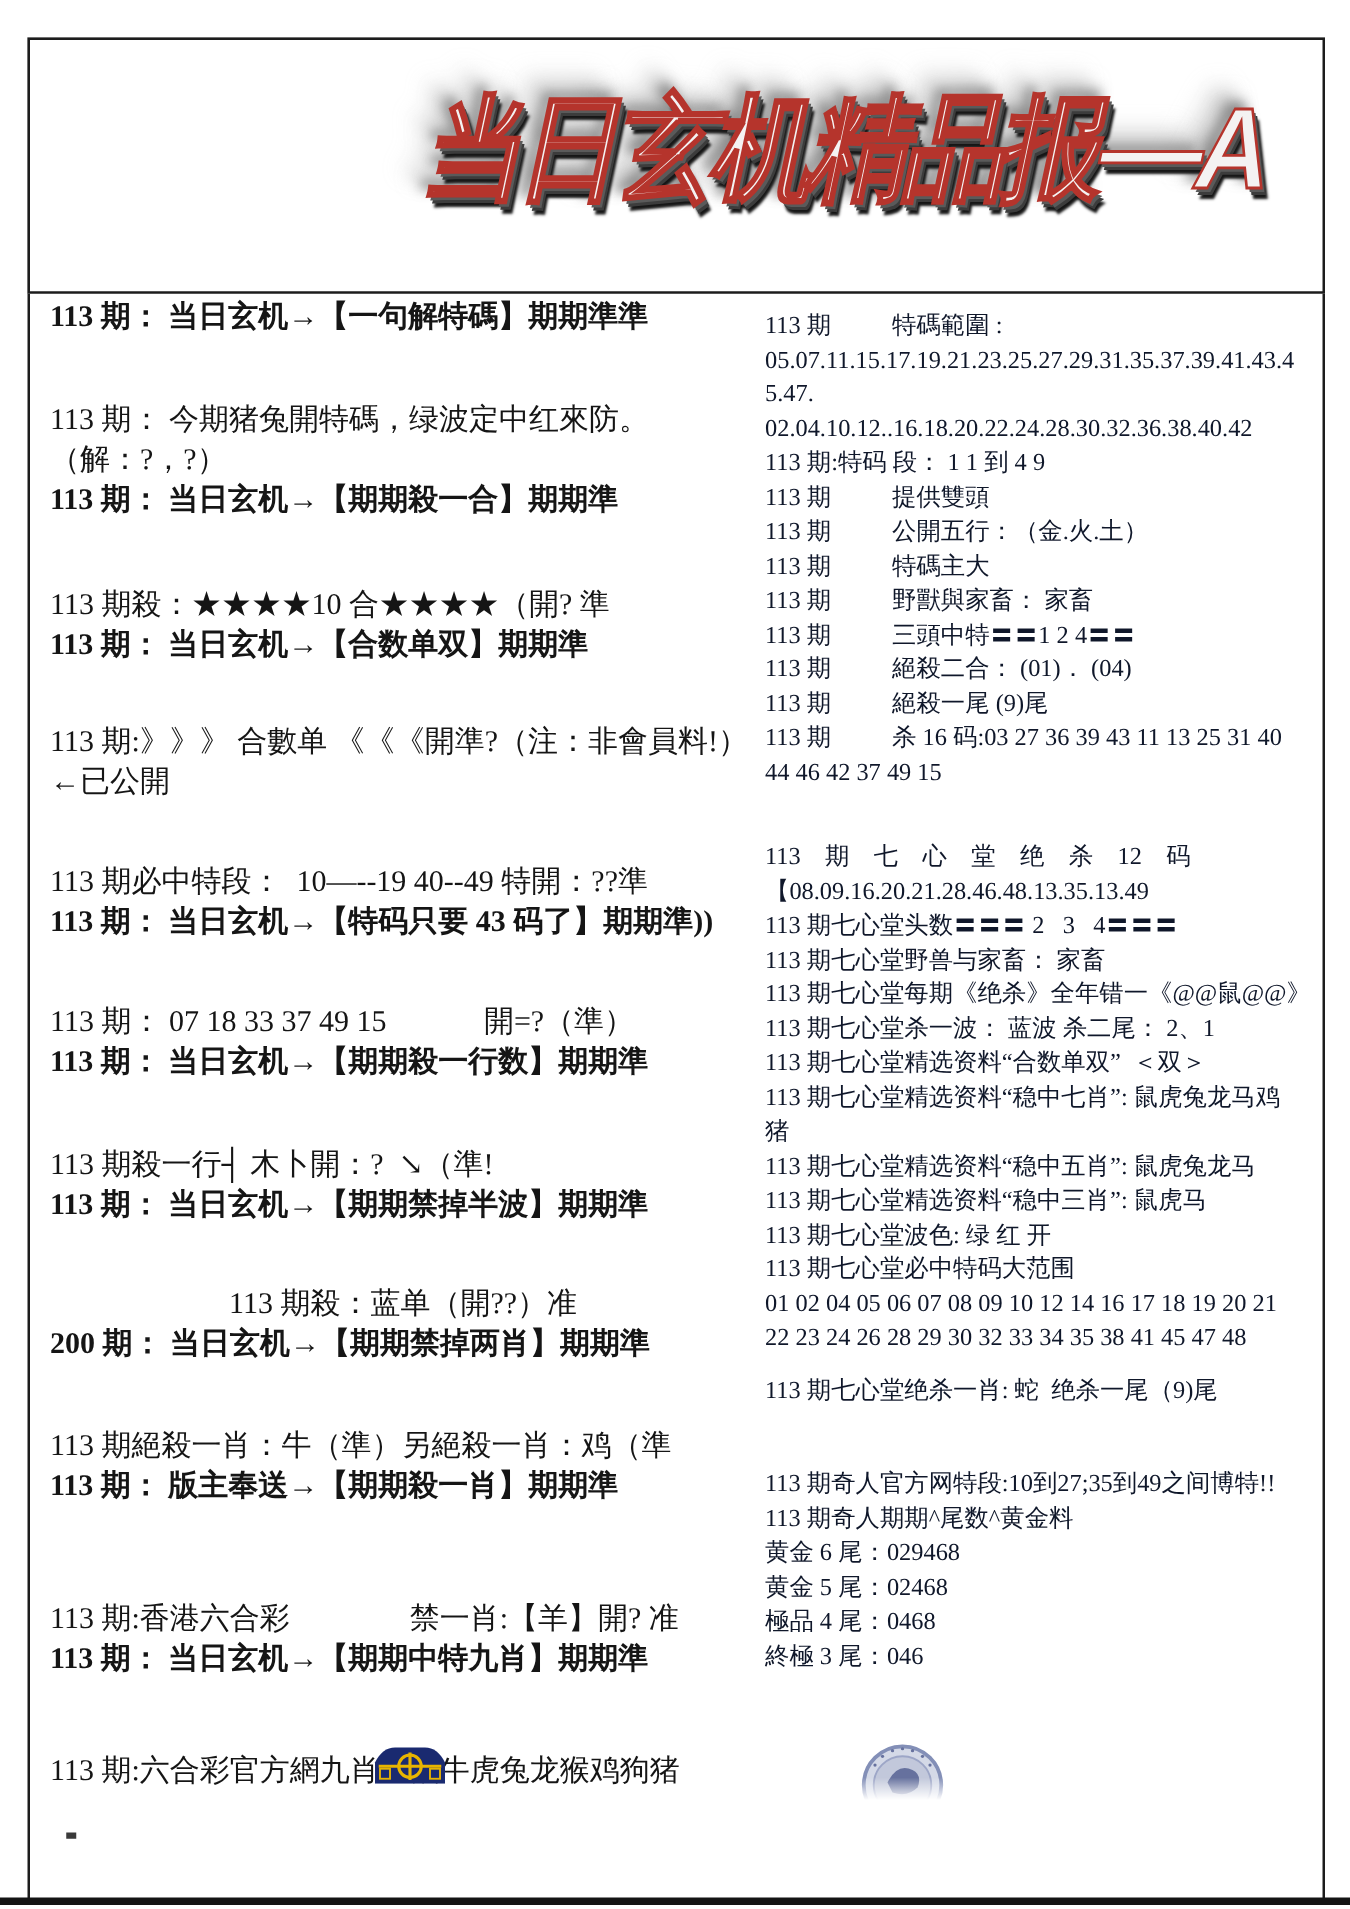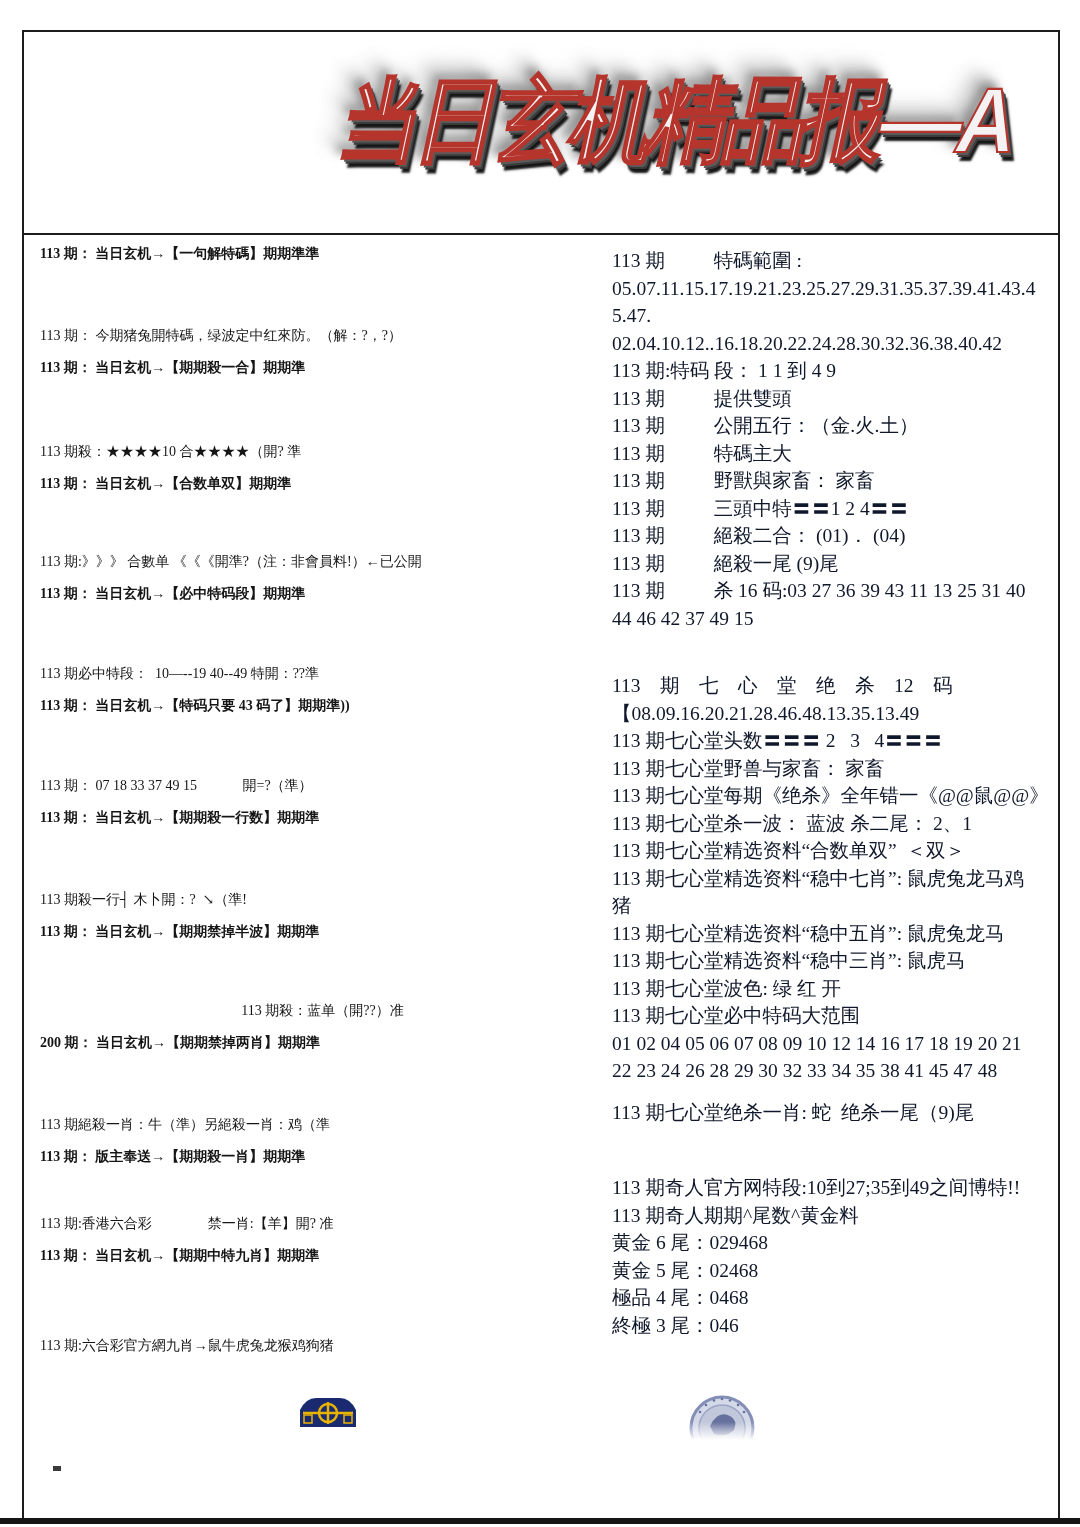--- a/index.html
+++ b/index.html
@@ -39,21 +39,21 @@
   }
   .ribbon{position:absolute;left:860px;top:78px;width:190px;height:142px;}
   .ribbon svg{display:block;}
   .ribbon-text{
     position:absolute;left:58px;top:88px;width:80px;text-align:center;
     font-size:23px;font-weight:bold;color:#e3170d;letter-spacing:1px;
   }
   
   .col{position:absolute;top:233px;}
   .col p{margin:0;white-space:pre-wrap;}
-  .col-left{left:40px;width:565px;font-size:14px;line-height:32px;color:#151515;}
+  .col-left{left:40px;width:565px;font-size:24px;line-height:32px;color:#151515;}
   .col-left p.bold{font-weight:bold;}
   .col-right{left:612px;width:442px;font-size:19.5px;line-height:27.5px;color:#0f172a;}
   
   .logo-badge{position:absolute;left:297px;top:1397px;width:62px;height:30px;}
   .seal{position:absolute;left:688px;top:1392px;width:68px;height:48px;opacity:.75;}
   .tiny-dash{position:absolute;left:53px;top:1466px;width:8px;height:5px;background:#3a3a3a;}
   .bottom-bar{position:absolute;left:0;top:1518px;width:1080px;height:6px;background:#141414;}
 </style>
 </head>
 <body>
@@ -81,32 +81,31 @@
 
 <div class="issue-label">【第113期】</div>
 
 <div class="col col-left">
     <p class="bold" style="margin-top: 5px;">113 期： 当日玄机→【一句解特碼】期期準準</p>
     <p style="margin-top: 50px;">113 期： 今期猪兔開特碼，绿波定中红來防。（解：?，?）</p>
     <p class="bold">113 期： 当日玄机→【期期殺一合】期期準</p>
     <p style="margin-top: 52px;">113 期殺：★★★★10 合★★★★（開? 準</p>
     <p class="bold">113 期： 当日玄机→【合数单双】期期準</p>
     <p style="margin-top: 46px;">113 期:》》》 合數单 《《《開準?（注：非會員料!）←已公開</p>
-    <p class="bold">113 期： 当日玄机→【必中特码段】期期準</p>
     <p style="margin-top: 48px;">113 期必中特段：  10—--19 40--49 特開：??準</p>
     <p class="bold">113 期： 当日玄机→【特码只要 43 码了】期期準))</p>
     <p style="margin-top: 48px;">113 期： 07 18 33 37 49 15             開=?（準）</p>
     <p class="bold">113 期： 当日玄机→【期期殺一行数】期期準</p>
     <p style="margin-top: 50px;">113 期殺一行┤ 木卜開：?  ↘（準!</p>
     <p class="bold">113 期： 当日玄机→【期期禁掉半波】期期準</p>
     <p style="margin-top: 47px; text-align: center;">113 期殺：蓝单（開??）准</p>
     <p class="bold">200 期： 当日玄机→【期期禁掉两肖】期期準</p>
     <p style="margin-top: 50px;">113 期絕殺一肖：牛（準）另絕殺一肖：鸡（準</p>
     <p class="bold">113 期： 版主奉送→【期期殺一肖】期期準</p>
-    <p style="margin-top: 35px;">113 期:香港六合彩                禁一肖:【羊】開? 准</p>
+    <p style="margin-top: 74px;">113 期:香港六合彩                禁一肖:【羊】開? 准</p>
     <p class="bold">113 期： 当日玄机→【期期中特九肖】期期準</p>
     <p style="margin-top: 58px;">113 期:六合彩官方網九肖→鼠牛虎兔龙猴鸡狗猪</p>
   </div>
 
 <div class="col col-right">
     <p style="margin-top: 14px;">113 期          特碼範圍 :</p>
     <p>05.07.11.15.17.19.21.23.25.27.29.31.35.37.39.41.43.4</p>
     <p>5.47.</p>
     <p>02.04.10.12..16.18.20.22.24.28.30.32.36.38.40.42</p>
     <p>113 期:特码 段： 1 1 到 4 9</p>

